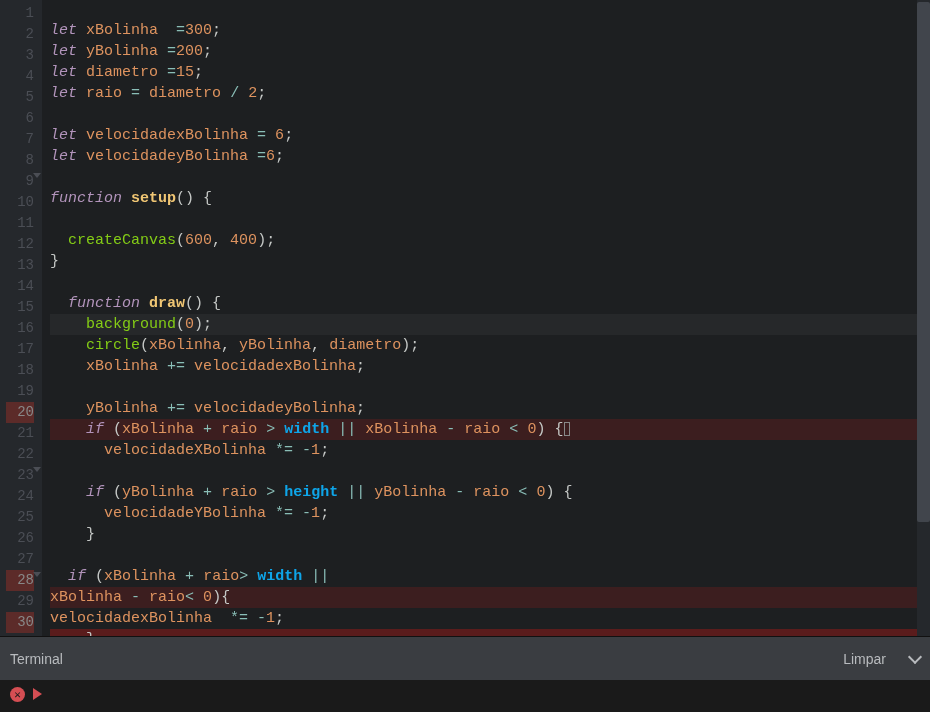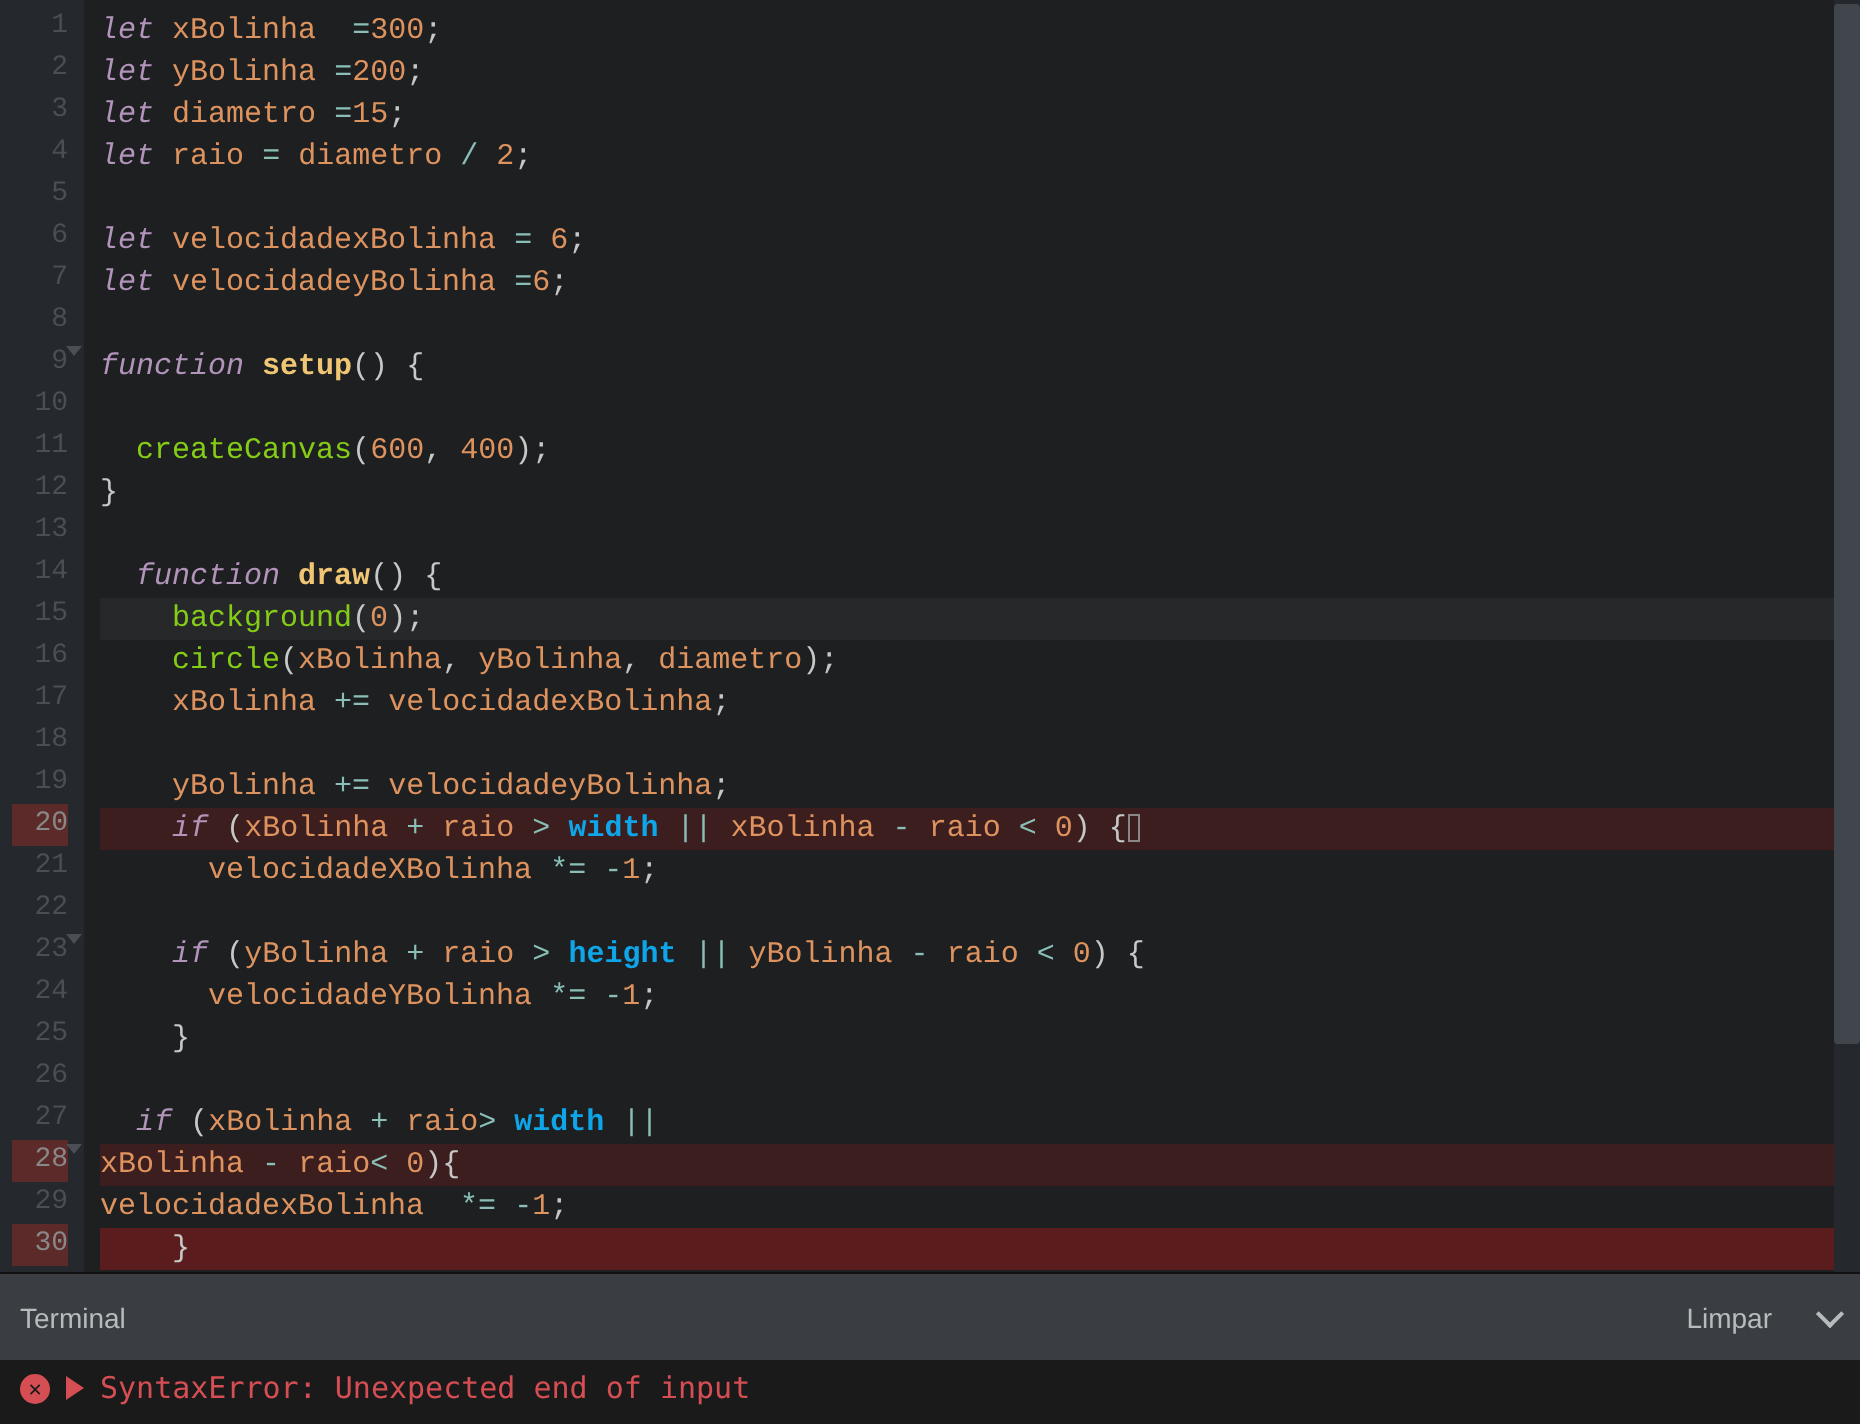--- a/index.html
+++ b/index.html
@@ -36,21 +36,21 @@
     position: absolute;
     right: -7px;
     top: 2px;
     width: 0; height: 0;
     border-left: 4px solid transparent;
     border-right: 4px solid transparent;
     border-top: 5px solid #4b4e55;
   }
   .code {
     flex: 1;
-    padding: 5px 0 3px 8px;
+    padding: 20px 0 3px 8px;
     line-height: 21px;
     white-space: pre;
     position: relative;
   }
   .line { height: 21px; position: relative; }
   .active-line { background: rgba(255,255,255,0.045); }
   .error-gutter-line { background: #5c2b29 !important; color: #888 !important; }
   .error-code-line { background: rgba(120,30,30,0.35); }
   .error-code-line-strong { background: rgba(140,25,25,0.55); }
   .tok-kw   { color: #b294bb; font-style: italic; }
@@ -170,14 +170,13 @@
 <div class="terminal-header">
   <span>Terminal</span>
   <span class="right">
     <span>Limpar</span>
     <span class="chev-down"></span>
   </span>
 </div>
 <div class="terminal-body">
   <span class="err-circle">✕</span>
   <span class="play"></span>
-  <span>SyntaxError: Unexpected end of input</span>
 </div>
 
 </body></html>

